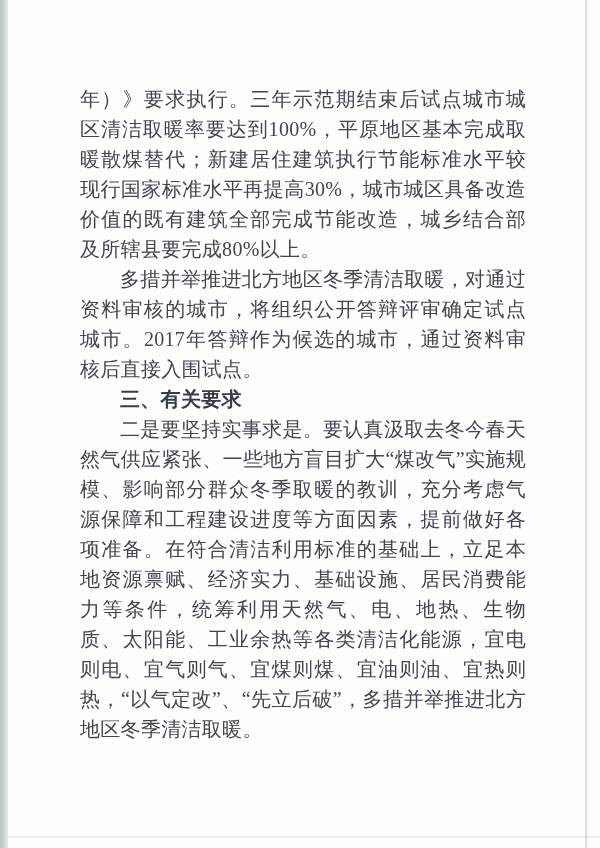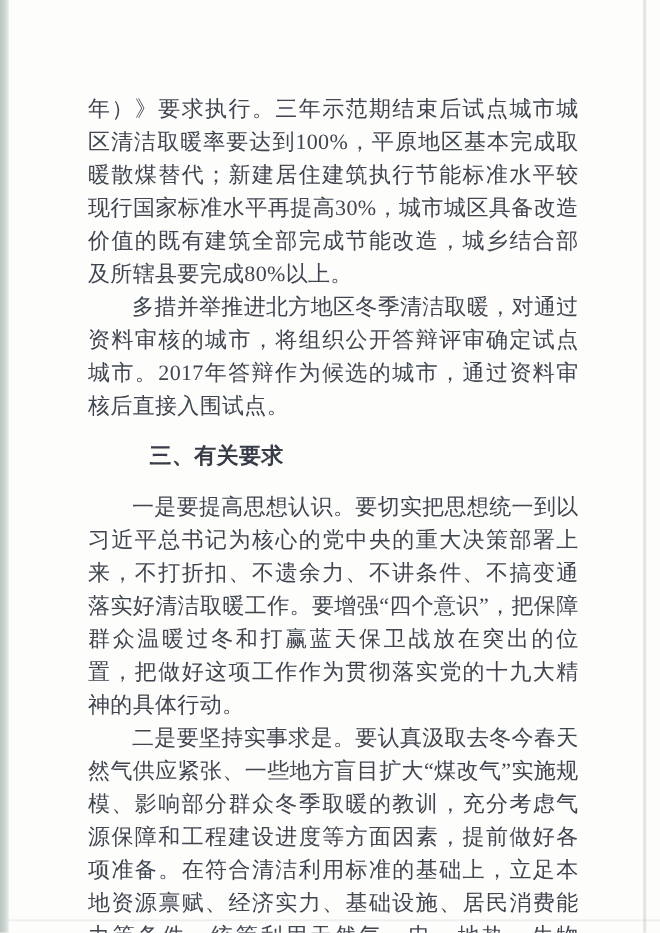--- a/index.html
+++ b/index.html
@@ -61,39 +61,38 @@
     text-align: justify;
   }
   .para {
     margin: 0;
     text-indent: 2em;
   }
   .para.no-indent {
     text-indent: 0;
   }
   .heading {
-    margin: 16px;
+    margin: 0;
     text-indent: 2em;
     font-weight: bold;
     color: #373c46;
   }
 </style>
 </head>
 <body>
 
 <div class="page">
 
   <div class="text-block">
     <p class="para no-indent">年）》要求执行。三年示范期结束后试点城市城区清洁取暖率要达到100%，平原地区基本完成取暖散煤替代；新建居住建筑执行节能标准水平较现行国家标准水平再提高30%，城市城区具备改造价值的既有建筑全部完成节能改造，城乡结合部及所辖县要完成80%以上。</p>
 
     <p class="para">多措并举推进北方地区冬季清洁取暖，对通过资料审核的城市，将组织公开答辩评审确定试点城市。2017年答辩作为候选的城市，通过资料审核后直接入围试点。</p>
 
     <p class="heading">三、有关要求</p>
 
-    <p class="para">一是要提高思想认识。要切实把思想统一到以习近平总书记为核心的党中央的重大决策部署上来，不打折扣、不遗余力、不讲条件、不搞变通落实好清洁取暖工作。要增强“四个意识”，把保障群众温暖过冬和打赢蓝天保卫战放在突出的位置，把做好这项工作作为贯彻落实党的十九大精神的具体行动。</p>
 
     <p class="para">二是要坚持实事求是。要认真汲取去冬今春天然气供应紧张、一些地方盲目扩大“煤改气”实施规模、影响部分群众冬季取暖的教训，充分考虑气源保障和工程建设进度等方面因素，提前做好各项准备。在符合清洁利用标准的基础上，立足本地资源禀赋、经济实力、基础设施、居民消费能力等条件，统筹利用天然气、电、地热、生物质、太阳能、工业余热等各类清洁化能源，宜电则电、宜气则气、宜煤则煤、宜油则油、宜热则热，“以气定改”、“先立后破”，多措并举推进北方地区冬季清洁取暖。</p>
 
   </div>
 
   <div class="edge-left"></div>
   <div class="edge-right"></div>
   <div class="edge-bottom"></div>
 </div>
 

